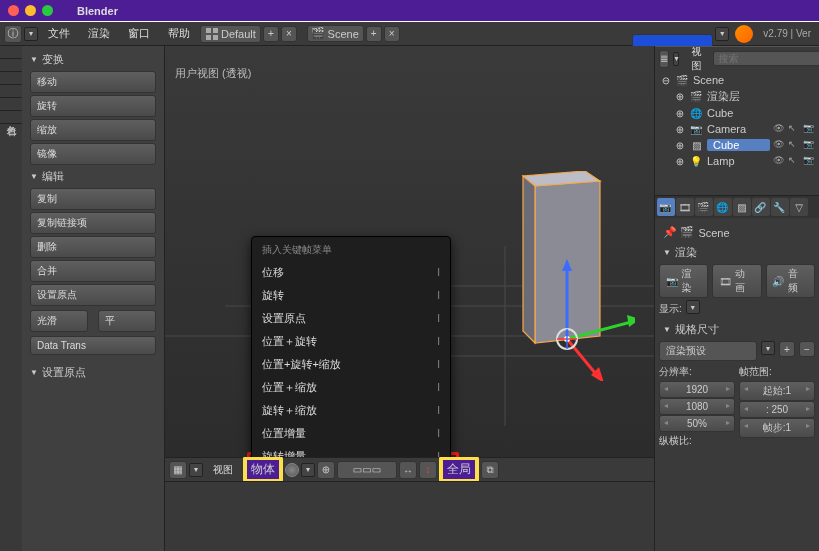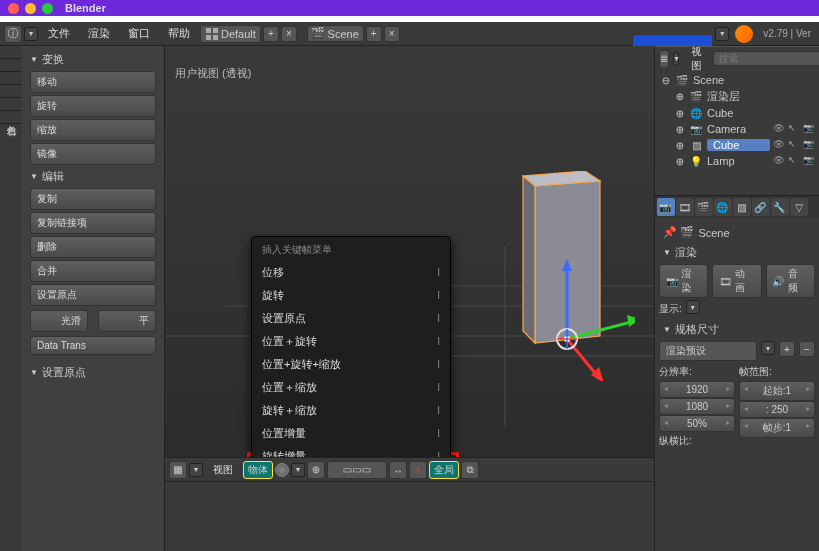--- a/index.html
+++ b/index.html
@@ -1,18 +1,18 @@
 <!DOCTYPE html>
 <html><head>
 <meta charset="utf-8">
 <style>
 * { margin: 0; padding: 0; box-sizing: border-box; font-family: sans-serif; -webkit-user-select: none; user-select: none; }
 body { background: #393939; width: 819px; height: 551px; overflow: hidden; font-size: 11px; color: #ccc; }
 
-.titlebar { height: 22px; background: #6d28d9; border-bottom: 6px solid #ffffff; display: flex; align-items: center; padding: 0 8px; gap: 6px; }
+.titlebar { height: 22px; background: #4c1d95; border-bottom: 1px solid #ffffff; display: flex; align-items: center; padding: 0 8px; gap: 18px; }
 .traffic { display: flex; gap: 6px; }
 .tl-btn { width: 11px; height: 11px; border-radius: 50%; }
 .tl-close { background: #ff5f57; }
 .tl-min { background: #febc2e; }
 .tl-max { background: #28c840; }
 .title { font-weight: bold; color: #ddd; margin-left: 6px; }
 
 .menubar { height: 24px; background: #3a3a3a; border-bottom: 1px solid #222; display: flex; align-items: center; padding: 0 4px; gap: 2px; }
 .blender-logo { width: 18px; height: 18px; background: linear-gradient(135deg,#ff8c00,#ff6600); border-radius: 50%; margin: 0 4px; }
 .menu-item { padding: 3px 8px; color: #ddd; cursor: default; }
@@ -25,29 +25,29 @@
 .main { display: flex; height: calc(100% - 46px); }
 
 .toolshelf { width: 165px; background: #404040; border-right: 1px solid #222; display: flex; }
 .tool-tabs { width: 22px; background: #393939; display: flex; flex-direction: column; }
 .tool-tab { writing-mode: vertical-rl; padding: 6px 4px; font-size: 10px; border-bottom: 1px solid #222; background: #3a3a3a; }
 .tool-panel { flex: 1; padding: 4px; overflow: hidden; }
 .panel-header { display: flex; align-items: center; gap: 4px; padding: 2px 4px; color: #ccc; font-size: 11px; }
 .tri { font-size: 8px; }
 .tool-btn { background: linear-gradient(#5f5f5f,#4a4a4a); border: 1px solid #333; border-radius: 3px; padding: 3px 6px; margin: 2px 4px; font-size: 10px; color: #ddd; cursor: default; }
 .tool-row { display: flex; gap: 2px; }
-.tool-row .tool-btn { flex: 1; text-align: right; }
+.tool-row .tool-btn { flex: 1; }
 
 .viewport-area { flex: 1; display: flex; flex-direction: column; }
 .viewport { flex: 1; background: linear-gradient(#3a3a3a,#2c2c2c); position: relative; overflow: hidden; }
 .vp-label { position: absolute; top: 20px; left: 10px; color: #bbb; font-size: 11px; }
 
 .vp-header { height: 24px; background: #3a3a3a; border-top: 1px solid #222; display: flex; align-items: center; padding: 0 4px; gap: 2px; font-size: 10px; }
 .hdr-icon { width: 18px; height: 18px; background: #555; border: 1px solid #333; border-radius: 3px; display: flex; align-items: center; justify-content: center; }
-.hdr-btn { background: #0f766e; border: 1px solid #fde047; border-radius: 3px; padding: 1px 4px; font-size: 10px; }
+.hdr-btn { background: #4c1d95; border: 4px solid #fde047; border-radius: 3px; padding: 1px 4px; font-size: 12px; }
 .circle-icon { width: 14px; height: 14px; border-radius: 50%; border: 1px solid #888; background: radial-gradient(#888,#555); }
 
 .timeline { height: 70px; background: #393939; border-top: 1px solid #222; position: relative; }
 
 .context-menu { position: absolute; left: 86px; top: 190px; background: #1e1e1e; border: 1px solid #000; border-radius: 4px; box-shadow: 0 4px 12px rgba(0,0,0,0.7); min-width: 200px; z-index: 100; padding: 2px 0; }
 .context-title { padding: 4px 10px; color: #888; font-size: 10px; }
 .ctx-item { padding: 4px 10px; color: #ddd; font-size: 11px; display: flex; justify-content: space-between; align-items: center; cursor: default; }
 .ctx-key { color: #888; font-size: 10px; }
 .ctx-highlight-box { position: absolute; border: 3px solid #ff1a1a; border-radius: 2px; pointer-events: none; }
 

